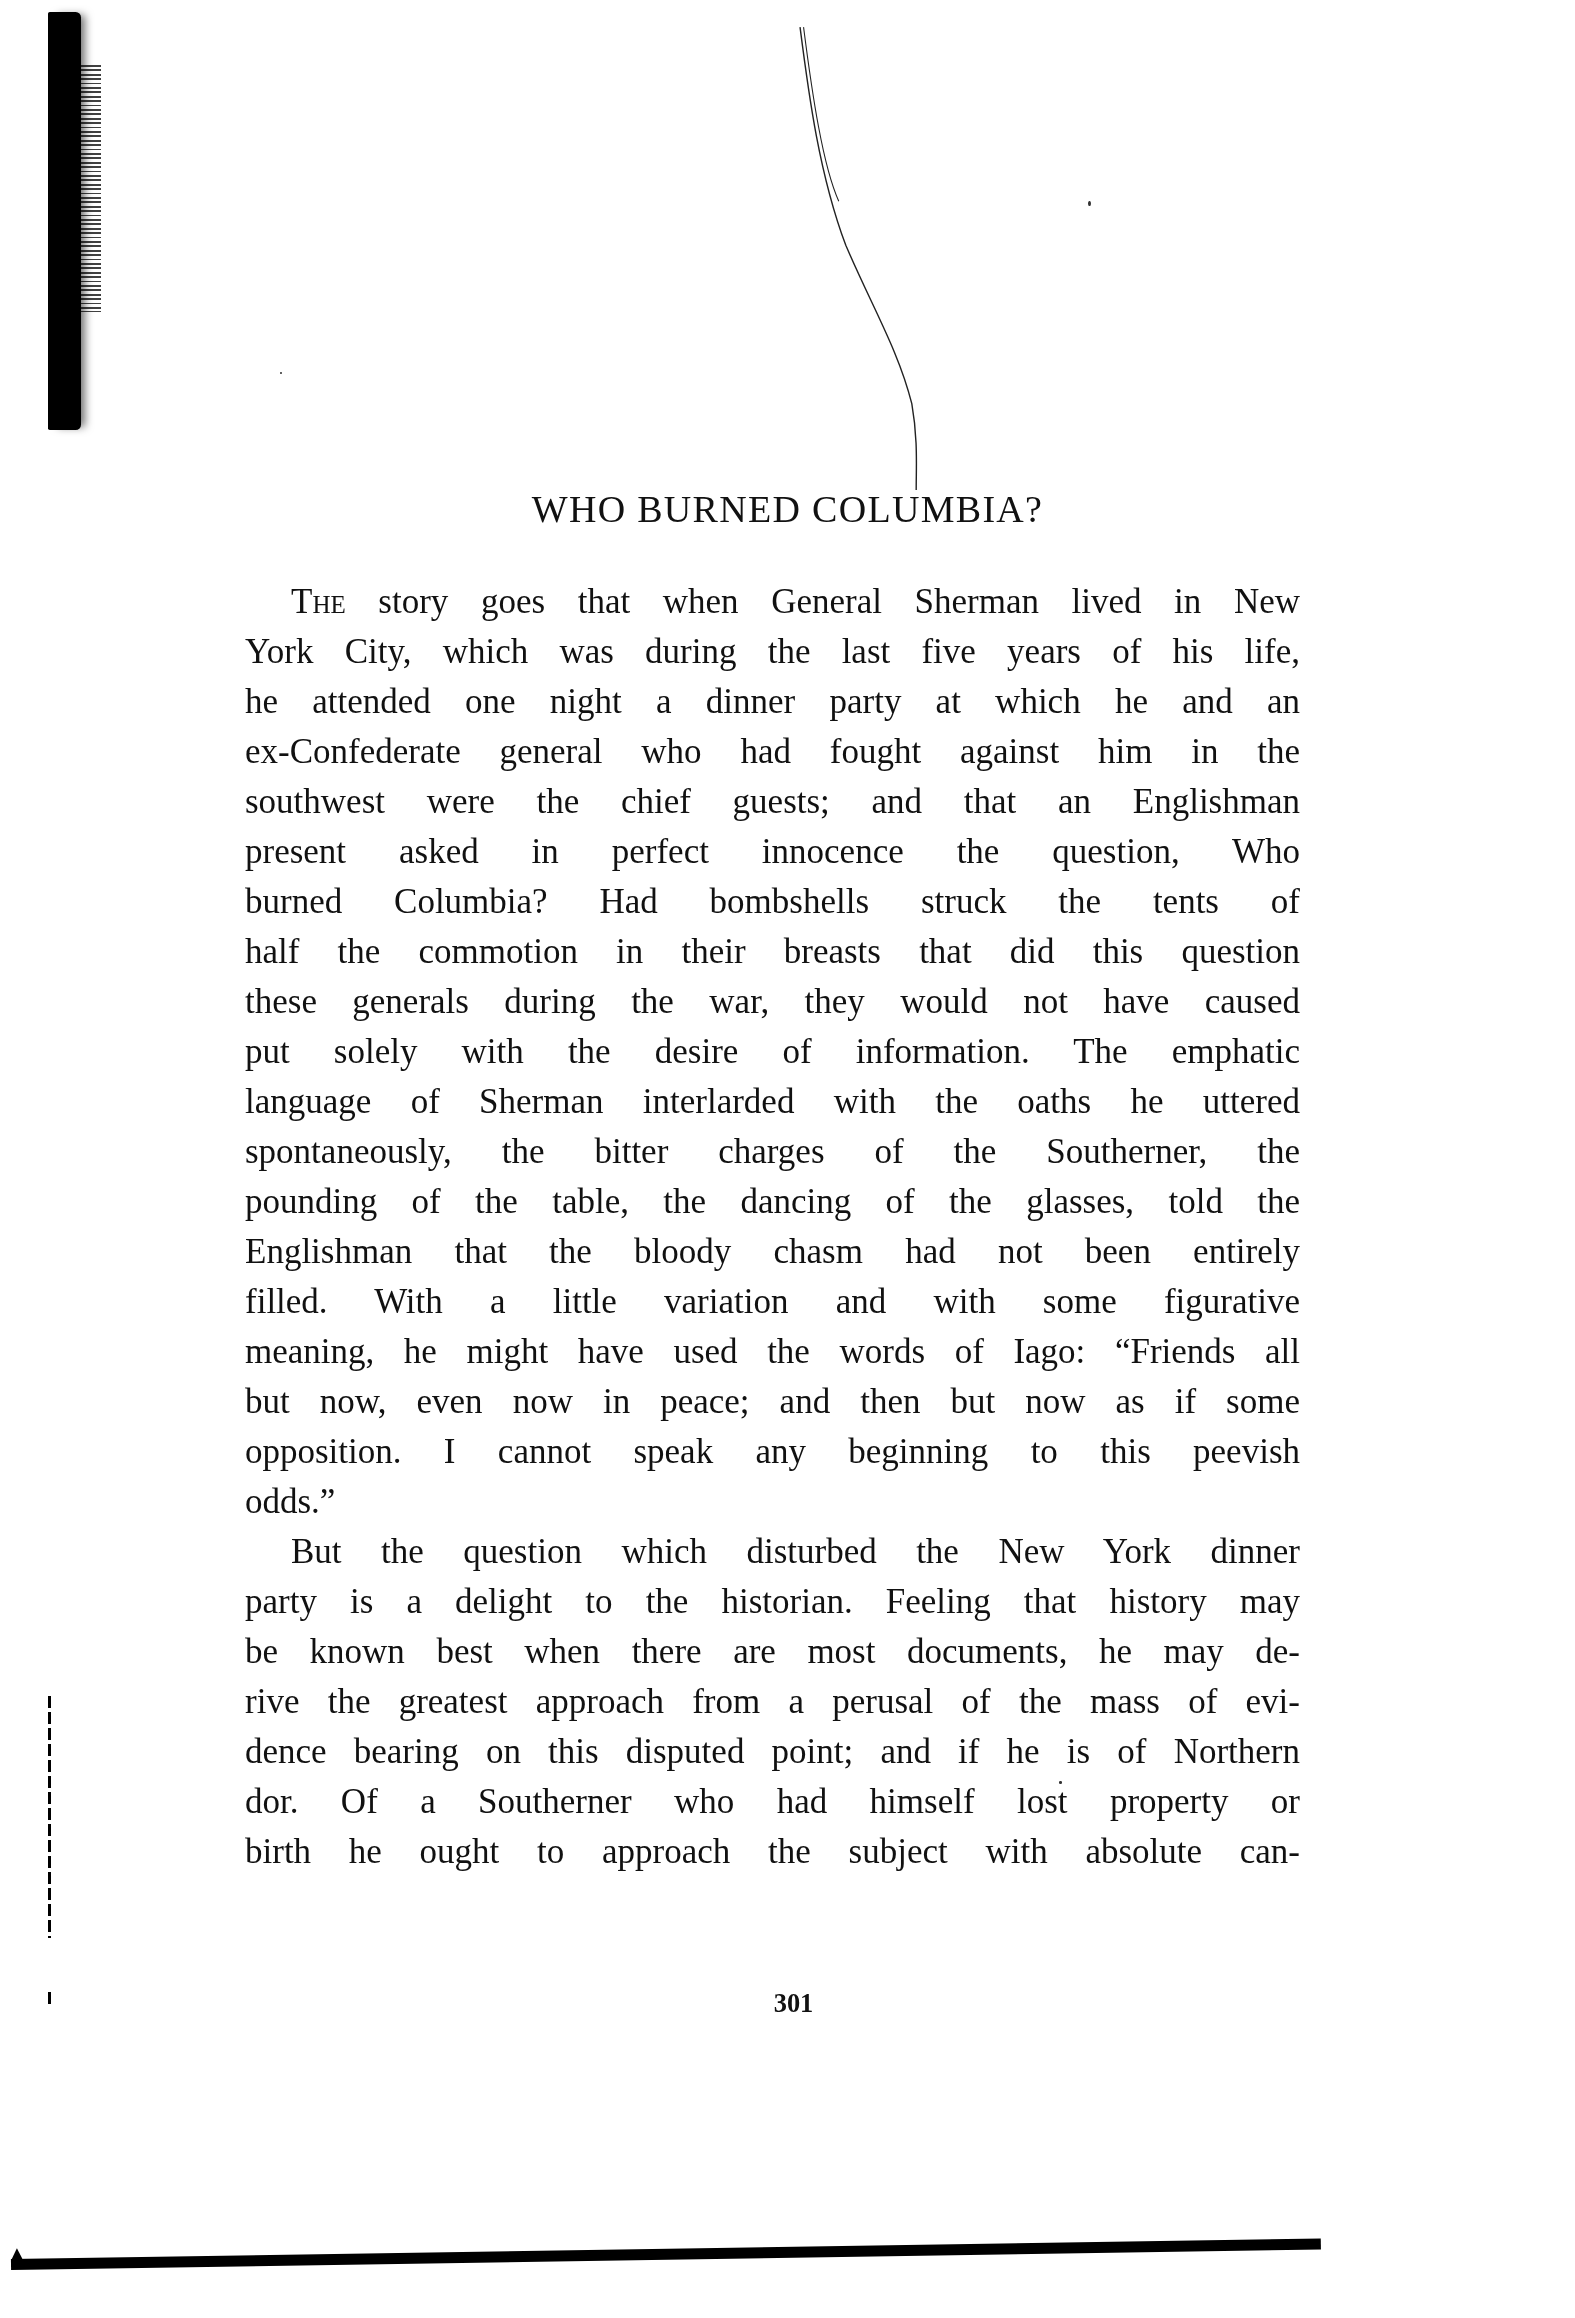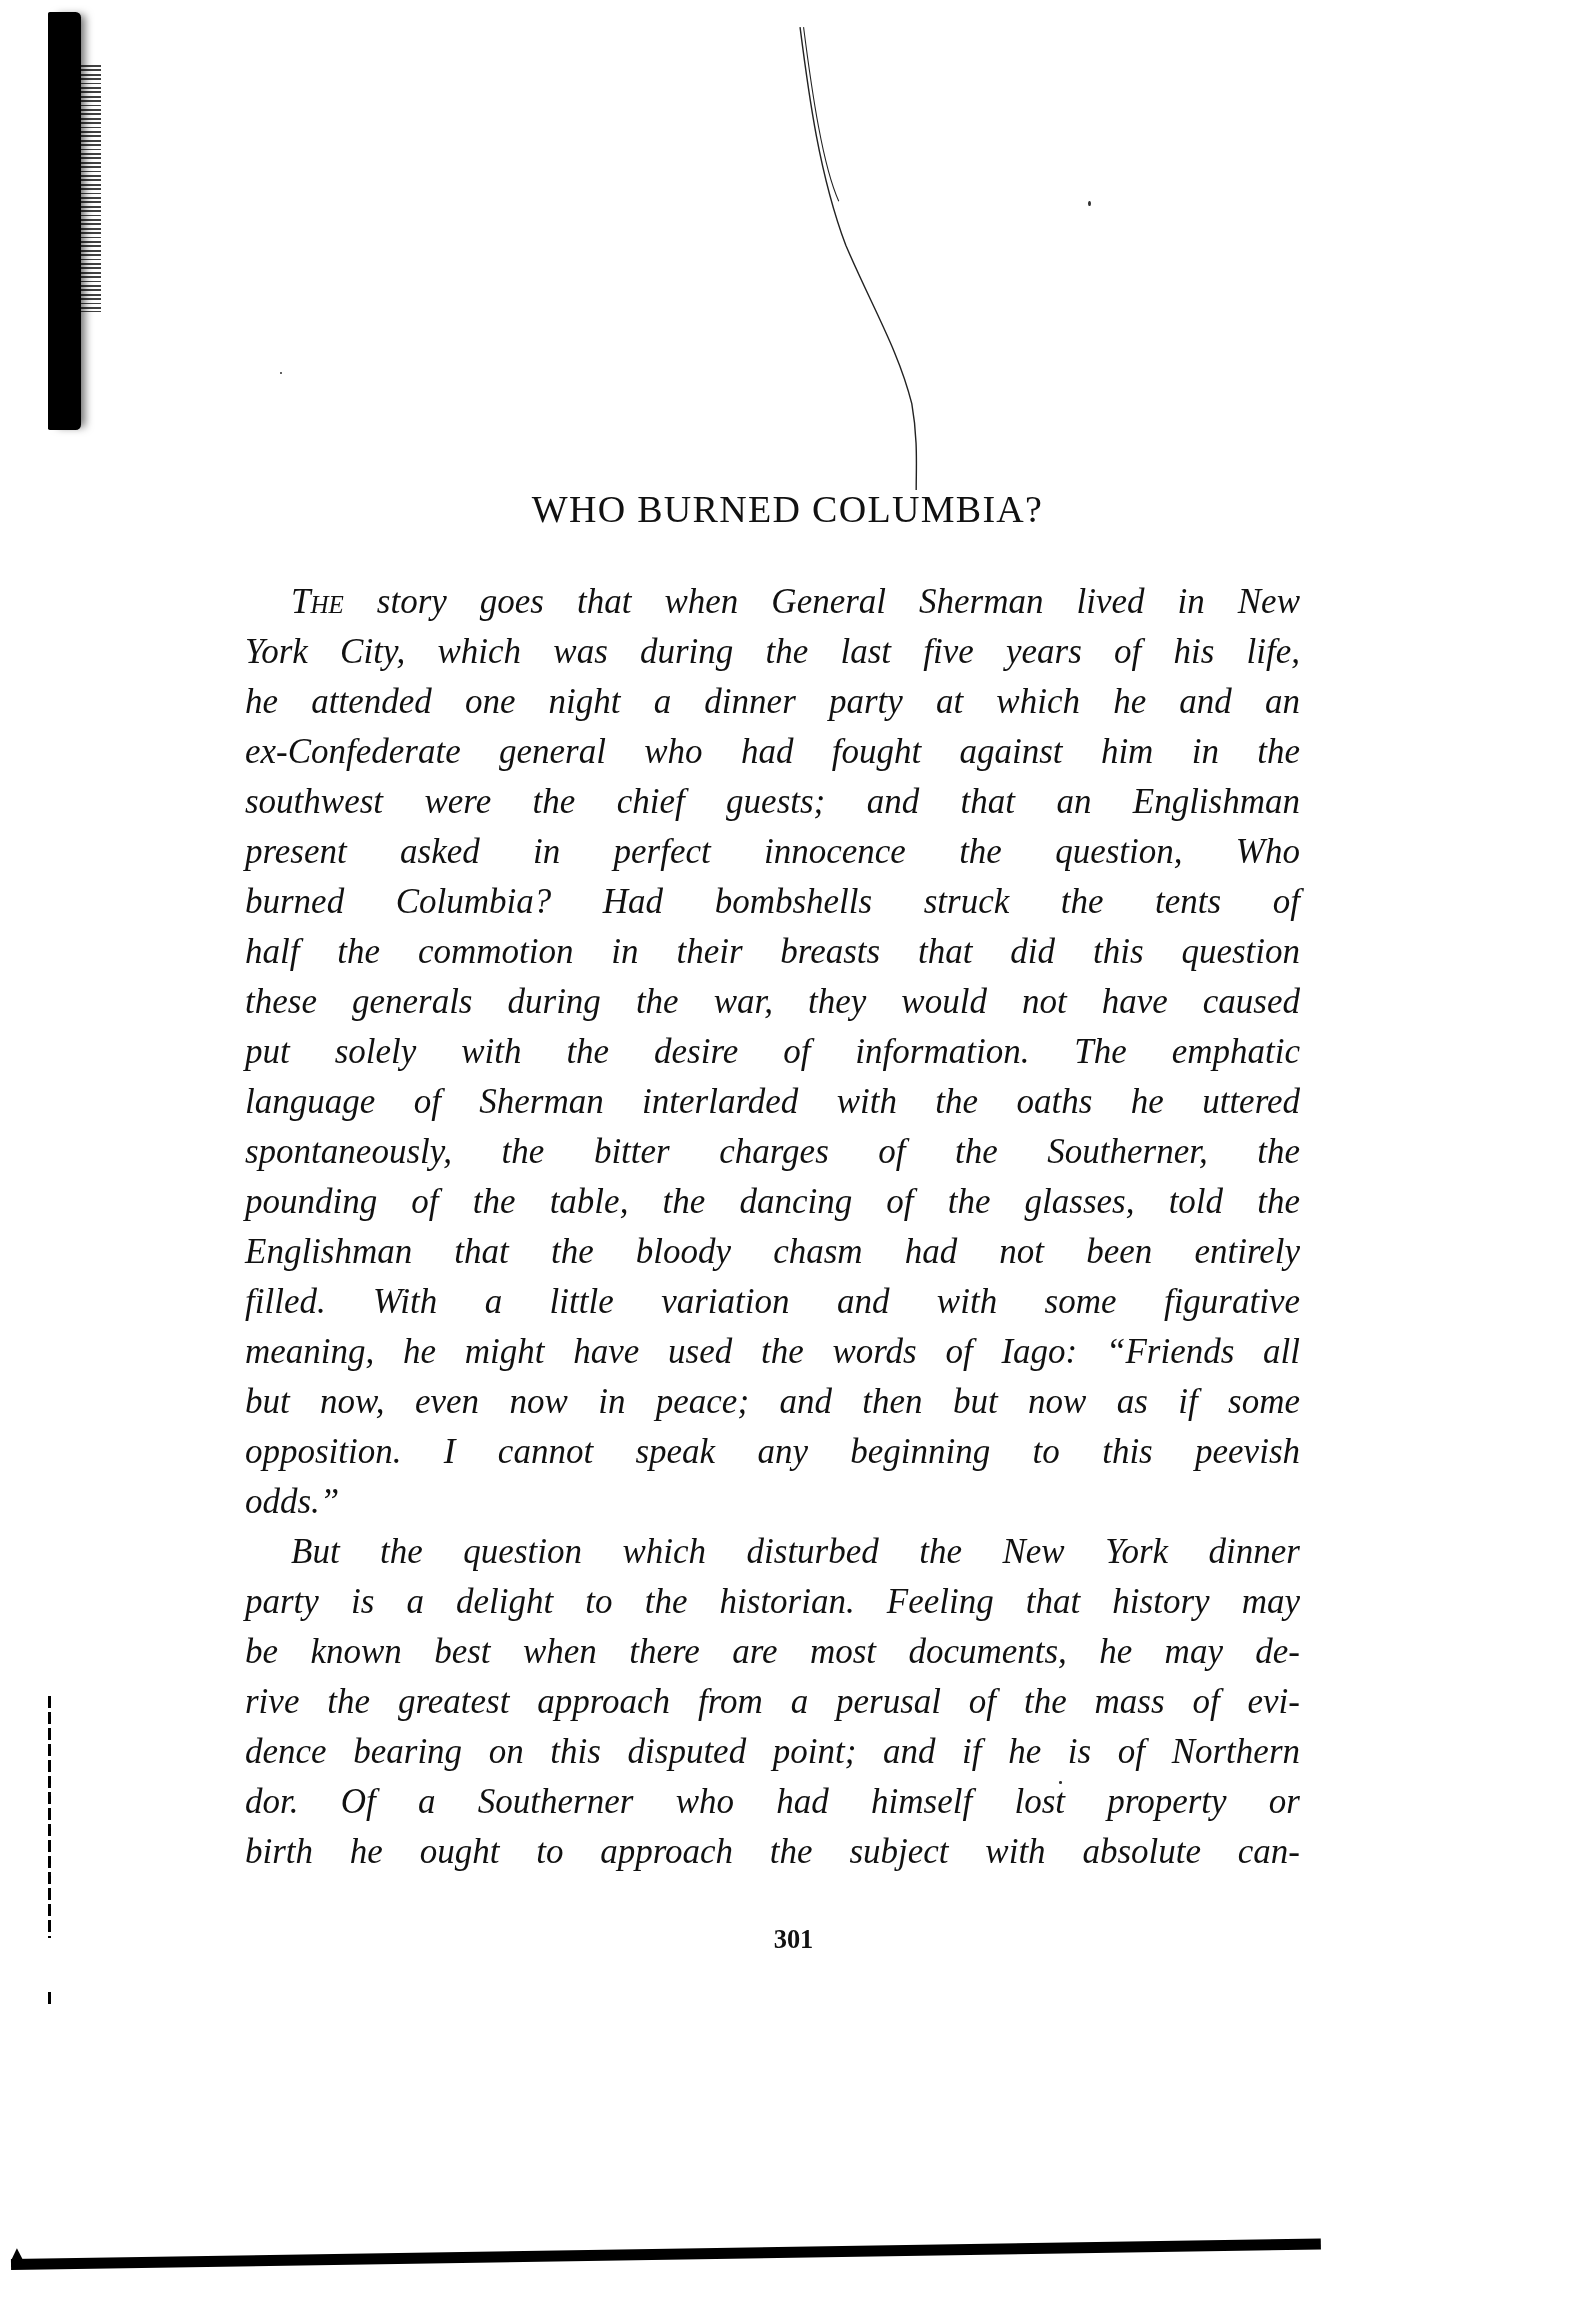--- a/index.html
+++ b/index.html
@@ -95,36 +95,35 @@
       text-align: justify;
       hyphens: none;
     }
     .line {
       display: block;
       text-align: justify;
       text-align-last: justify;
       white-space: nowrap;
       height: 50px;
       overflow: visible;
-      font-style: italic;
     }
     .line.last {
       text-align-last: left;
     }
     .line.indent {
       padding-left: 46px;
     }
     .sc {
       font-variant: small-caps;
     }
     .page-number {
       position: absolute;
       left: 0;
       width: 1575px;
-      top: 1924px;
+      top: 1988px;
       text-align: center;
       font-size: 26.4px;
       font-weight: bold;
       padding-left: 12px;
       box-sizing: border-box;
     }
     .speck {
       position: absolute;
       background: #333;
       border-radius: 50%;

